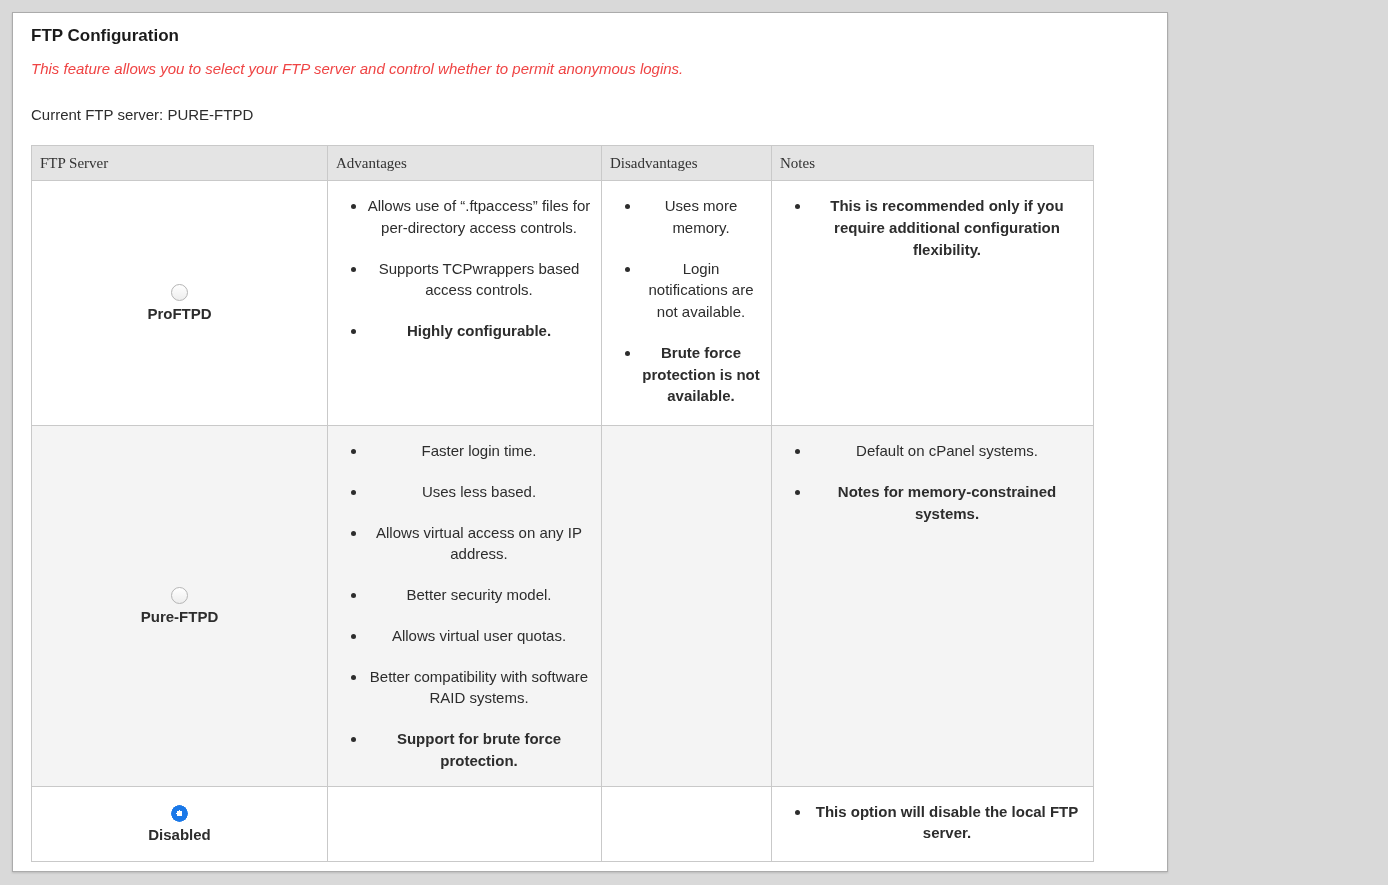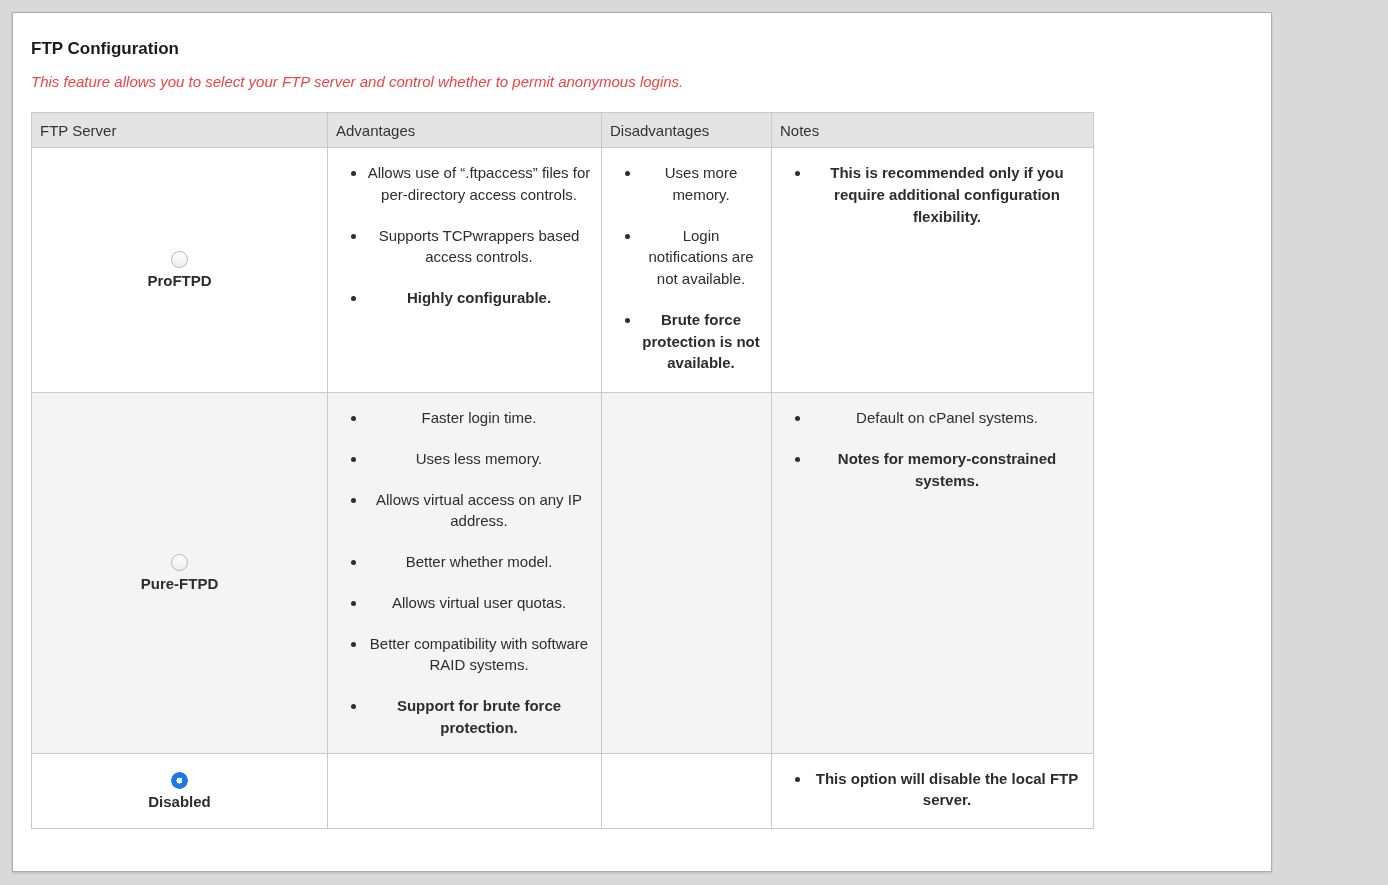--- a/index.html
+++ b/index.html
@@ -17,25 +17,25 @@
   html,body{margin:0;padding:0;}
   body{
     width:1388px;height:885px;
     background:var(--page-bg);
     font-family:"Liberation Sans","DejaVu Sans",sans-serif;
     color:var(--text);
     overflow:hidden;
   }
   .panel{
     position:absolute;left:12px;top:12px;
-    width:1260px;height:860px;
+    width:1156px;height:860px;
     background:var(--panel-bg);
     border:1px solid var(--panel-border);
     box-shadow:0 1px 2px rgba(0,0,0,0.15);
-    padding:25px 18px;
+    padding:12px 18px;
     overflow:hidden;
   }
   .page-title{
     font-size:17px;font-weight:bold;
     margin:1px 0 0 0;color:#1b1b1b;
   }
   .page-desc{
     font-style:italic;font-size:15px;
     margin-top:14px;color:#ef4444;
   }
@@ -54,20 +54,21 @@
   col.c-dis{width:170px;}
   col.c-notes{width:322px;}
   .ftp-table th{
     background:var(--header-bg);
     border:1px solid var(--table-border);
     font-weight:normal;
     text-align:left;
     padding:8px 8px;
     height:35px;
     color:#333;
+    font-family:Liberation Serif, serif;
   }
   .ftp-table td{
     border:1px solid var(--table-border);
     vertical-align:top;
     padding:12px 10px;
   }
   tr.row-0{height:245px;}
   tr.row-1{height:360px;}
   tr.row-2{height:75px;}
   tr.alt td{background:var(--row-alt-bg);}
@@ -102,20 +103,21 @@
     line-height:1.45;
   }
   .ftp-table li:last-child{margin-bottom:0;font-weight:bold;}
 </style>
 </head>
 <body>
 
 <div class="panel">
   <h1 class="page-title">FTP Configuration</h1>
   <div class="page-desc">This feature allows you to select your FTP server and control whether to permit anonymous logins.</div>
+  <div class="current-server">Current FTP server: PURE-FTPD</div>
 
   <table class="ftp-table">
     <colgroup>
       <col class="c-server">
         <col class="c-adv">
         <col class="c-dis">
         <col class="c-notes">
     </colgroup>
     <thead>
       <tr>
@@ -152,23 +154,23 @@
           </td>
         </tr>
         <tr class="row-1 alt">
           <td class="server-cell">
             <div class="radio" role="radio" aria-checked="false"></div>
             <div class="server-label">Pure-FTPD</div>
           </td>
           <td class="list-cell">
             <ul>
               <li>Faster login time.</li>
-              <li>Uses less memory.</li>
+              <li>Uses less based.</li>
               <li>Allows virtual access on any IP address.</li>
-              <li>Better whether model.</li>
+              <li>Better security model.</li>
               <li>Allows virtual user quotas.</li>
               <li>Better compatibility with software RAID systems.</li>
               <li>Support for brute force protection.</li>
             </ul>
           </td>
           <td class="list-cell"></td>
           <td class="list-cell">
             <ul>
               <li>Default on cPanel systems.</li>
               <li>Notes for memory-constrained systems.</li>

